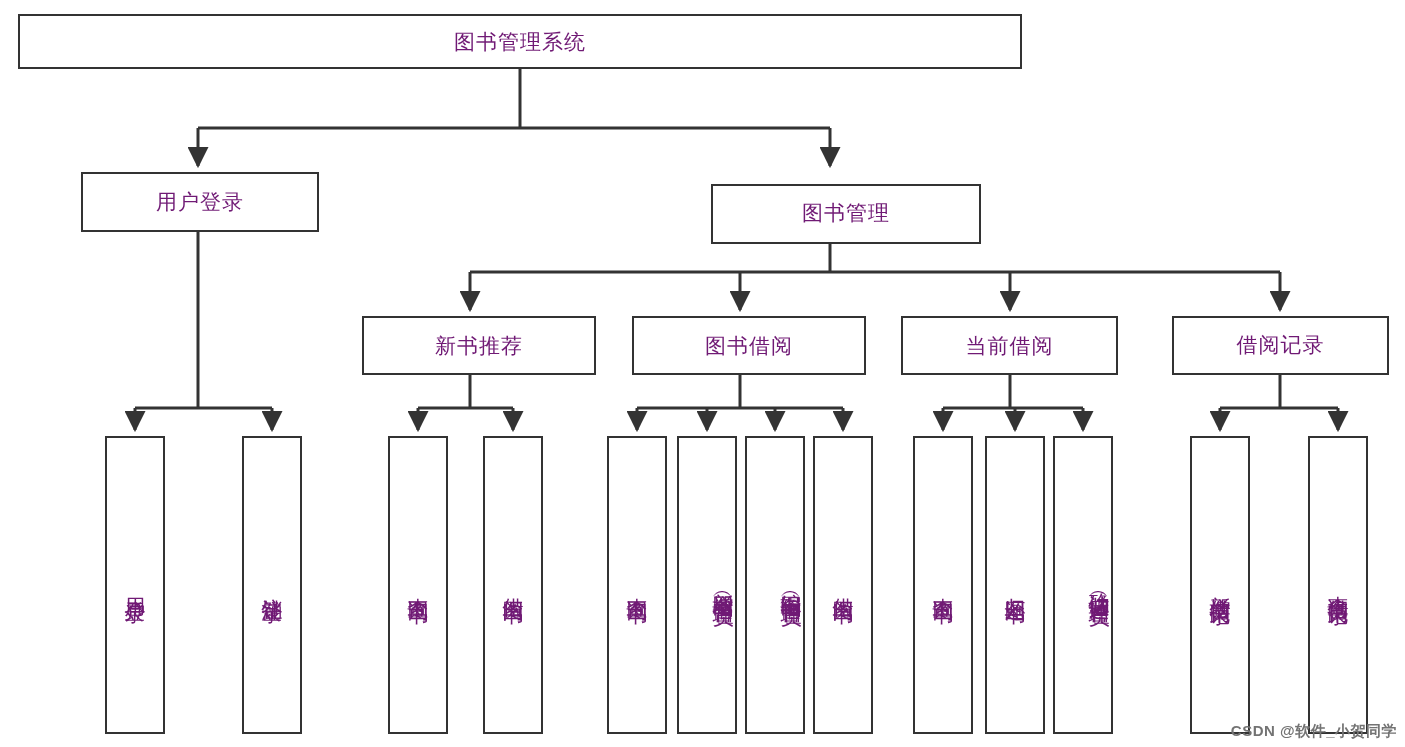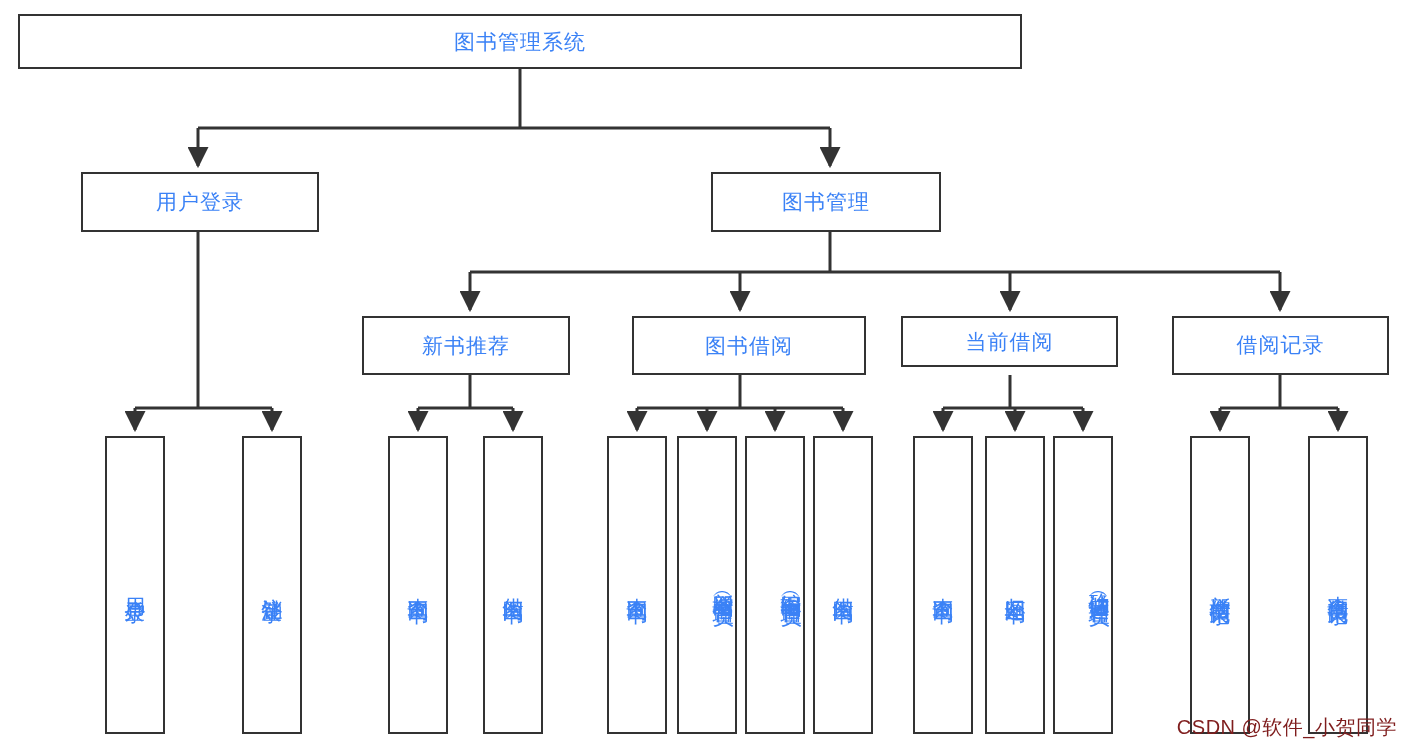--- a/index.html
+++ b/index.html
@@ -26,21 +26,21 @@
     pointer-events: none;
   }
   .node {
     position: absolute;
     box-sizing: border-box;
     border: 2px solid #333333;
     background: #ffffff;
     display: flex;
     align-items: center;
     justify-content: center;
-    color: #3b82f6;
+    color: #701a75;
   }
   .node.horizontal {
     font-size: 21px;
     letter-spacing: 1px;
     line-height: 1.2;
     white-space: nowrap;
   }
   .node.vertical {
     writing-mode: vertical-rl;
     text-orientation: upright;
@@ -55,24 +55,25 @@
   .node.vertical.top-aligned {
     align-items: flex-start;
   }
   .node.vertical.mid-aligned {
     align-items: center;
   }
   .watermark {
     position: absolute;
     right: 8px;
     bottom: 6px;
-    font-size: 20px;
-    color: #7f1d1d;
+    font-size: 15px;
+    color: #737373;
     white-space: nowrap;
     letter-spacing: 0.5px;
+    font-weight: bold;
   }
 </style>
 </head>
 <body>
 
 <div id="canvas">
 
   <svg id="connectors" viewBox="0 0 1405 747" xmlns="http://www.w3.org/2000/svg">
     <defs>
       <marker id="arrow" viewBox="0 0 10 10" refX="9" refY="5" markerWidth="7" markerHeight="7" orient="auto-start-reverse">
@@ -123,30 +124,30 @@
     </g>
   </svg>
 
   <div id="nodes-layer">
       <div class="node horizontal" style="left: 18px; top: 14px; width: 1004px; height: 55px;">
         <span>图书管理系统</span>
       </div>
       <div class="node horizontal" style="left: 81px; top: 172px; width: 238px; height: 60px;">
         <span>用户登录</span>
       </div>
-      <div class="node horizontal" style="left: 711px; top: 172px; width: 230px; height: 60px;">
+      <div class="node horizontal" style="left: 711px; top: 184px; width: 270px; height: 60px; font-family: Liberation Serif, serif;">
         <span>图书管理</span>
       </div>
-      <div class="node horizontal" style="left: 362px; top: 316px; width: 208px; height: 59px; text-align: center;">
+      <div class="node horizontal" style="left: 362px; top: 316px; width: 234px; height: 59px; text-align: center;">
         <span>新书推荐</span>
       </div>
       <div class="node horizontal" style="left: 632px; top: 316px; width: 234px; height: 59px;">
         <span>图书借阅</span>
       </div>
-      <div class="node horizontal" style="left: 901px; top: 316px; width: 217px; height: 51px;">
+      <div class="node horizontal" style="left: 901px; top: 316px; width: 217px; height: 59px;">
         <span>当前借阅</span>
       </div>
       <div class="node horizontal" style="left: 1172px; top: 316px; width: 217px; height: 59px; font-family: Liberation Serif, serif;">
         <span>借阅记录</span>
       </div>
       <div class="node vertical mid-aligned" style="left: 105px; top: 436px; width: 60px; height: 298px;">
         <span>用户登录</span>
       </div>
       <div class="node vertical mid-aligned" style="left: 242px; top: 436px; width: 60px; height: 298px;">
         <span>注销登录</span>

